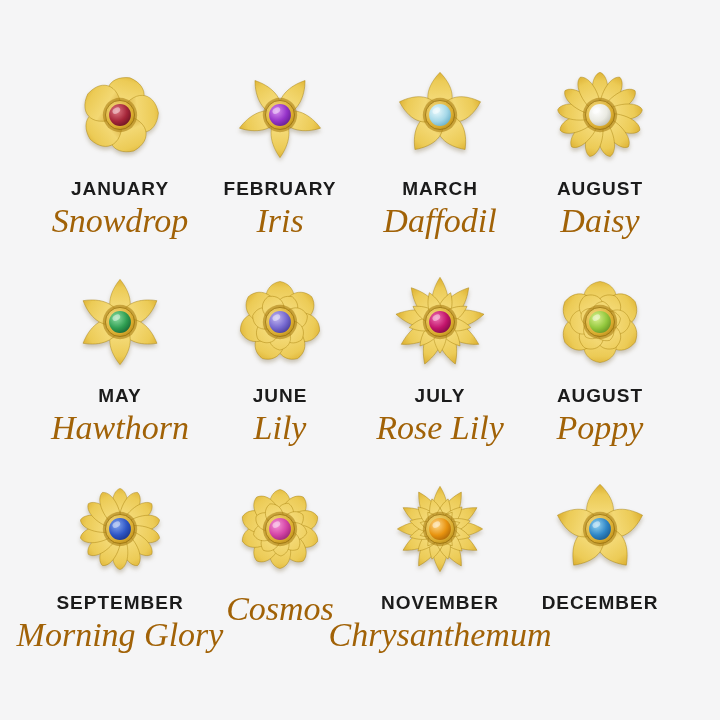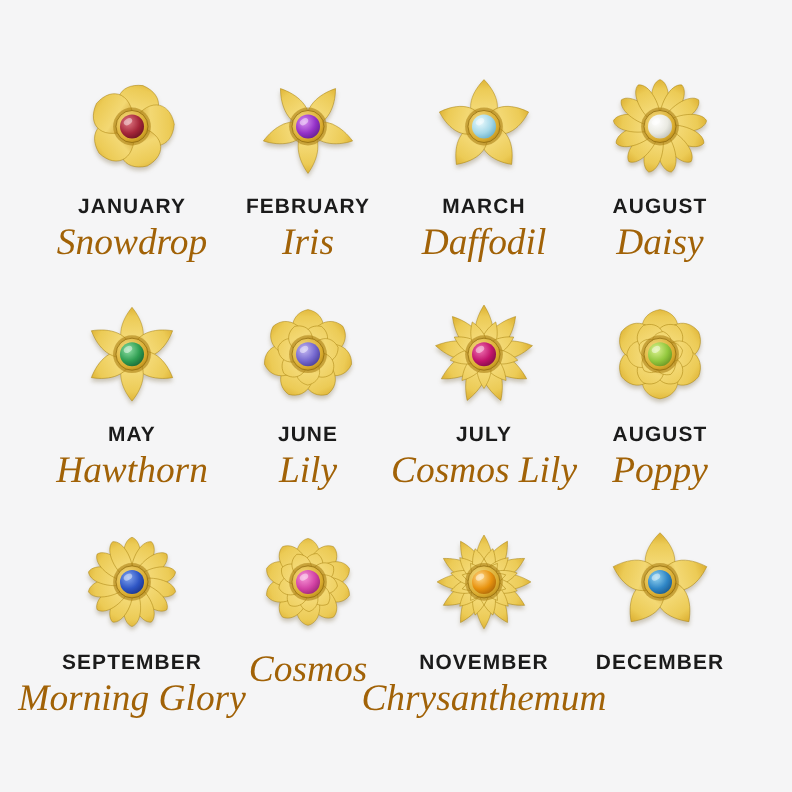--- a/index.html
+++ b/index.html
@@ -308,21 +308,21 @@
           <path d="M50 52 C40 41.6 43.8 29 50 20 C56.2 29 60 41.6 50 52 Z" transform="rotate(260.0 50 50)" fill="url(#gold6)" stroke="#a8820f" stroke-width="0.6" stroke-opacity="0.7"></path>
           <path d="M50 52 C40 41.6 43.8 29 50 20 C56.2 29 60 41.6 50 52 Z" transform="rotate(300.0 50 50)" fill="url(#gold6)" stroke="#a8820f" stroke-width="0.6" stroke-opacity="0.7"></path>
           <path d="M50 52 C40 41.6 43.8 29 50 20 C56.2 29 60 41.6 50 52 Z" transform="rotate(340.0 50 50)" fill="url(#gold6)" stroke="#a8820f" stroke-width="0.6" stroke-opacity="0.7"></path>
           <circle cx="50" cy="50" r="16.5" fill="#a87c12" opacity="0.55"></circle>
           <circle cx="50" cy="50" r="14" fill="url(#bz6)" stroke="#8a650a" stroke-width="0.6"></circle>
           <circle cx="50" cy="50" r="10.5" fill="url(#gm6)"></circle>
           <ellipse cx="46.5" cy="45.8" rx="4" ry="2.6" transform="rotate(-32 46.5 45.8)" fill="#ffffff" opacity="0.45"></ellipse>
         </svg>
       </div>
     <div class="month">JULY</div>
-    <div class="name">Cosmos Lily</div>
+    <div class="name">Rose Lily</div>
   </div>
 
   <div class="cell">
     <div class="flower">
         <svg width="104" height="104" viewBox="0 0 100 100" role="img">
           <defs>
             <linearGradient id="gold7" x1="0" y1="54" x2="0" y2="8" gradientUnits="userSpaceOnUse">
               <stop offset="0" stop-color="#c08c18"></stop>
               <stop offset="0.45" stop-color="#f3d873"></stop>
               <stop offset="0.8" stop-color="#eccb56"></stop>

